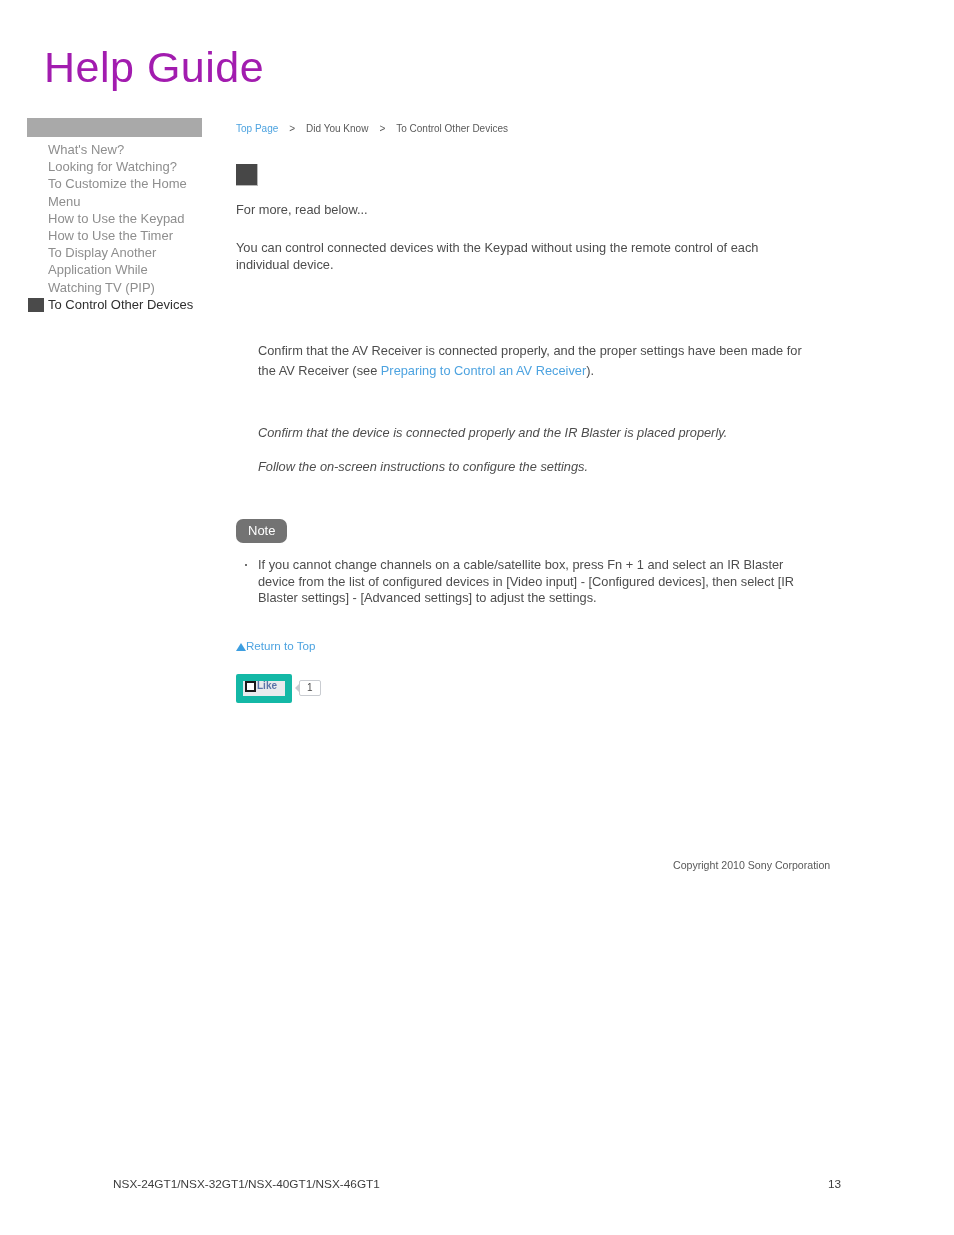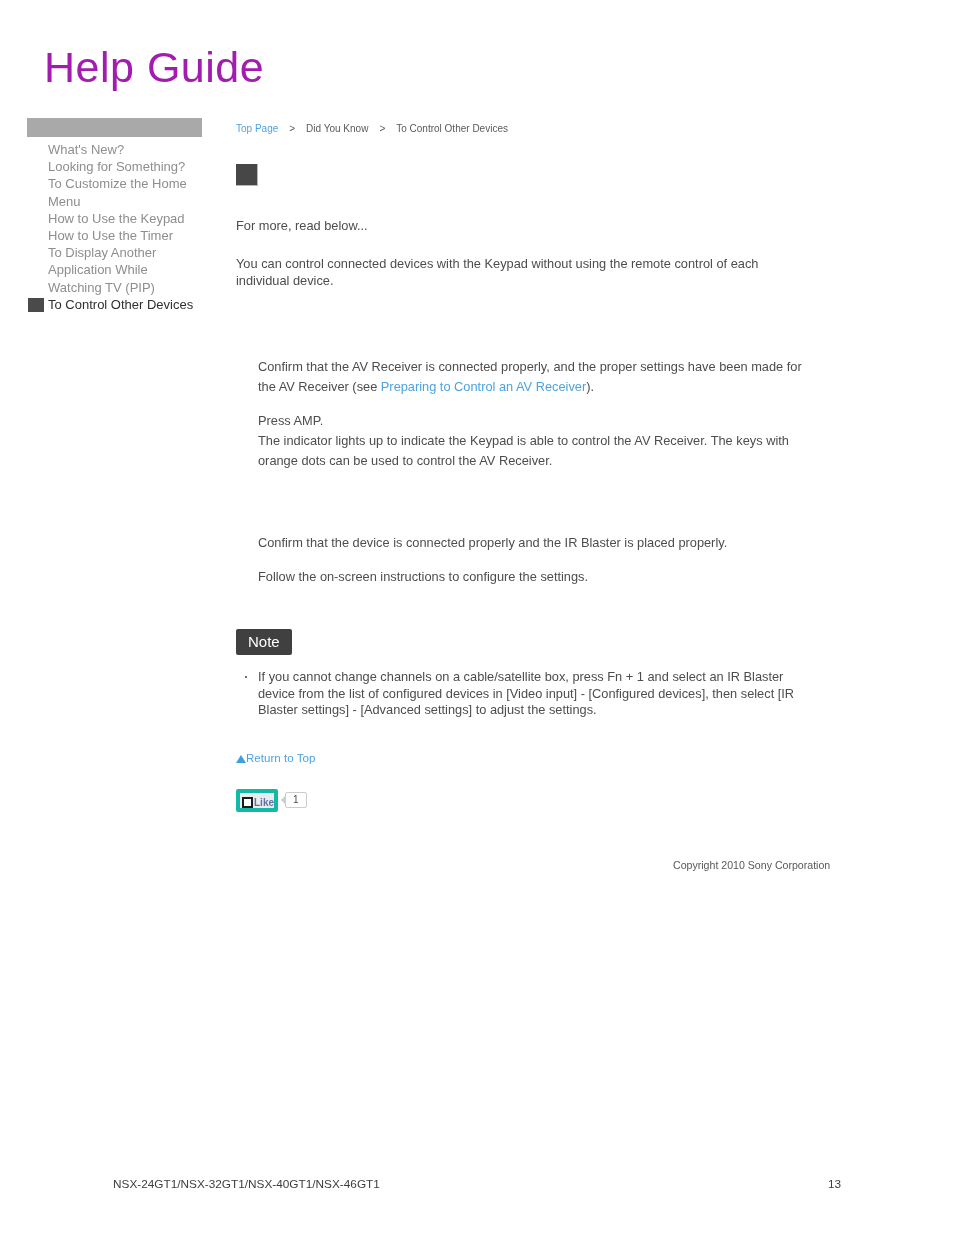--- a/index.html
+++ b/index.html
@@ -99,62 +99,62 @@
   .broken-image {
     margin-top: 28px;
     width: 21px;
     height: 21px;
     background: #474747;
     border-right: 1px solid #b8b8b8;
     border-bottom: 1px solid #b8b8b8;
   }
 
   .intro-line {
-    margin-top: 32px;
+    margin-top: 16px;
     font-size: 12.8px;
     line-height: 16px;
     color: #4d4d4d;
   }
   .intro-para {
     margin-top: 22px;
     font-size: 12.8px;
     line-height: 16.5px;
     color: #4d4d4d;
     width: 560px;
   }
 
   .section {
     margin-left: 22px;
     width: 560px;
   }
   .section.first { margin-top: 68px; }
-  .section.second { margin-top: 62px; }
+  .section.second { margin-top: 42px; font-style: italic; }
 
   .para {
     font-size: 12.8px;
     line-height: 20px;
     color: #4d4d4d;
     margin-bottom: 14px;
   }
   .para:last-child { margin-bottom: 0; }
   .para a {
     color: #4da3e0;
     text-decoration: none;
   }
 
   
   .note-wrap { margin-top: 42px; }
   .note-badge {
     display: inline-block;
-    background: #404040;
+    background: #737373;
     color: #ffffff;
-    font-size: 15px;
+    font-size: 13px;
     line-height: 1;
     padding: 5px 12px 6px 12px;
-    border-radius: 2px;
+    border-radius: 7px;
   }
   .note-list {
     margin: 14px 0 0 0;
     padding: 0;
     list-style: none;
     width: 570px;
   }
   .note-list li {
     position: relative;
     padding-left: 22px;
@@ -192,26 +192,26 @@
 
   
   .like-row {
     margin-top: 26px;
     display: flex;
     align-items: center;
     height: 17px;
   }
   .like-button {
     display: flex;
-    align-items: flex-end;
+    align-items: flex-start;
     height: 15px;
     background: #e9ebee;
-    border: 4px solid #14b8a6;
+    border: 7px solid #14b8a6;
     border-radius: 2px;
-    padding: 0 0 0 2px;
+    padding: 0 8px 0 2px;
     cursor: pointer;
   }
   .like-thumb {
     width: 11px;
     height: 11px;
     background: #ffffff;
     border: 2px solid #1a1a1a;
     box-sizing: border-box;
     margin-right: 1px;
   }
@@ -283,21 +283,21 @@
   <div class="masthead-title">Help Guide</div>
 </div>
 
 <div class="sidebar">
   <div class="sidebar-header-bar"></div>
   <ul class="sidebar-nav">
     <li class="sidebar-item">
       <span>What's New?</span>
     </li>
     <li class="sidebar-item">
-      <span>Looking for Something?</span>
+      <span>Looking for Watching?</span>
     </li>
     <li class="sidebar-item">
       <span>To Customize the Home Menu</span>
     </li>
     <li class="sidebar-item">
       <span>How to Use the Keypad</span>
     </li>
     <li class="sidebar-item">
       <span>How to Use the Timer</span>
     </li>
@@ -320,24 +320,20 @@
   <div class="broken-image"></div>
 
   <div class="intro-line">For more, read below...</div>
 
   <div class="intro-para">You can control connected devices with the Keypad without using the remote control of each individual device.</div>
 
   
   <div class="section first">
     <div class="para">
       <span>Confirm that the AV Receiver is connected properly, and the proper settings have been made for the AV Receiver (see </span><a href="#">Preparing to Control an AV Receiver</a><span>).</span>
-    </div>
-    <div class="para">
-      <span>Press AMP.</span><br>
-      <span>The indicator lights up to indicate the Keypad is able to control the AV Receiver. The keys with orange dots can be used to control the AV Receiver.</span>
     </div>
   </div>
 
   
   <div class="section second">
     <div class="para">Confirm that the device is connected properly and the IR Blaster is placed properly.</div>
     <div class="para">Follow the on-screen instructions to configure the settings.</div>
   </div>
 
   

